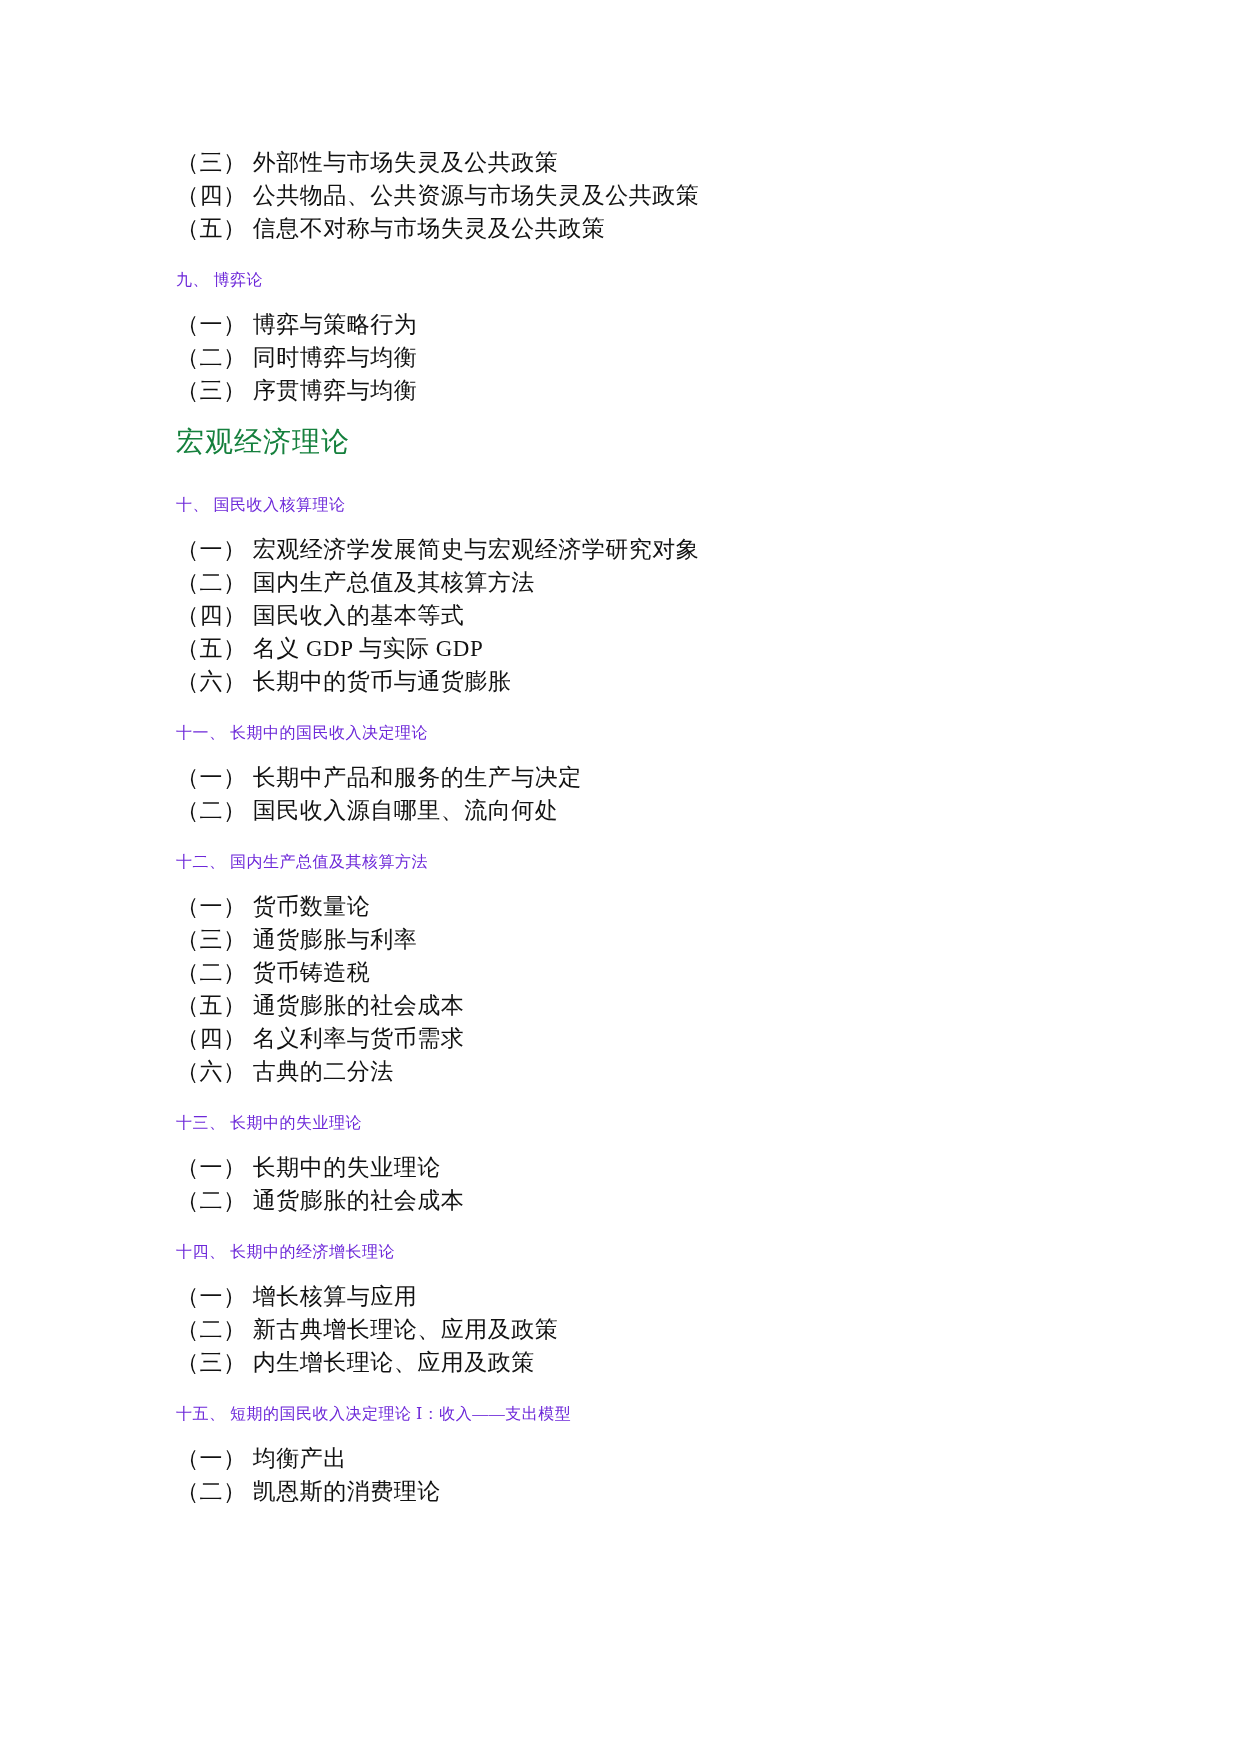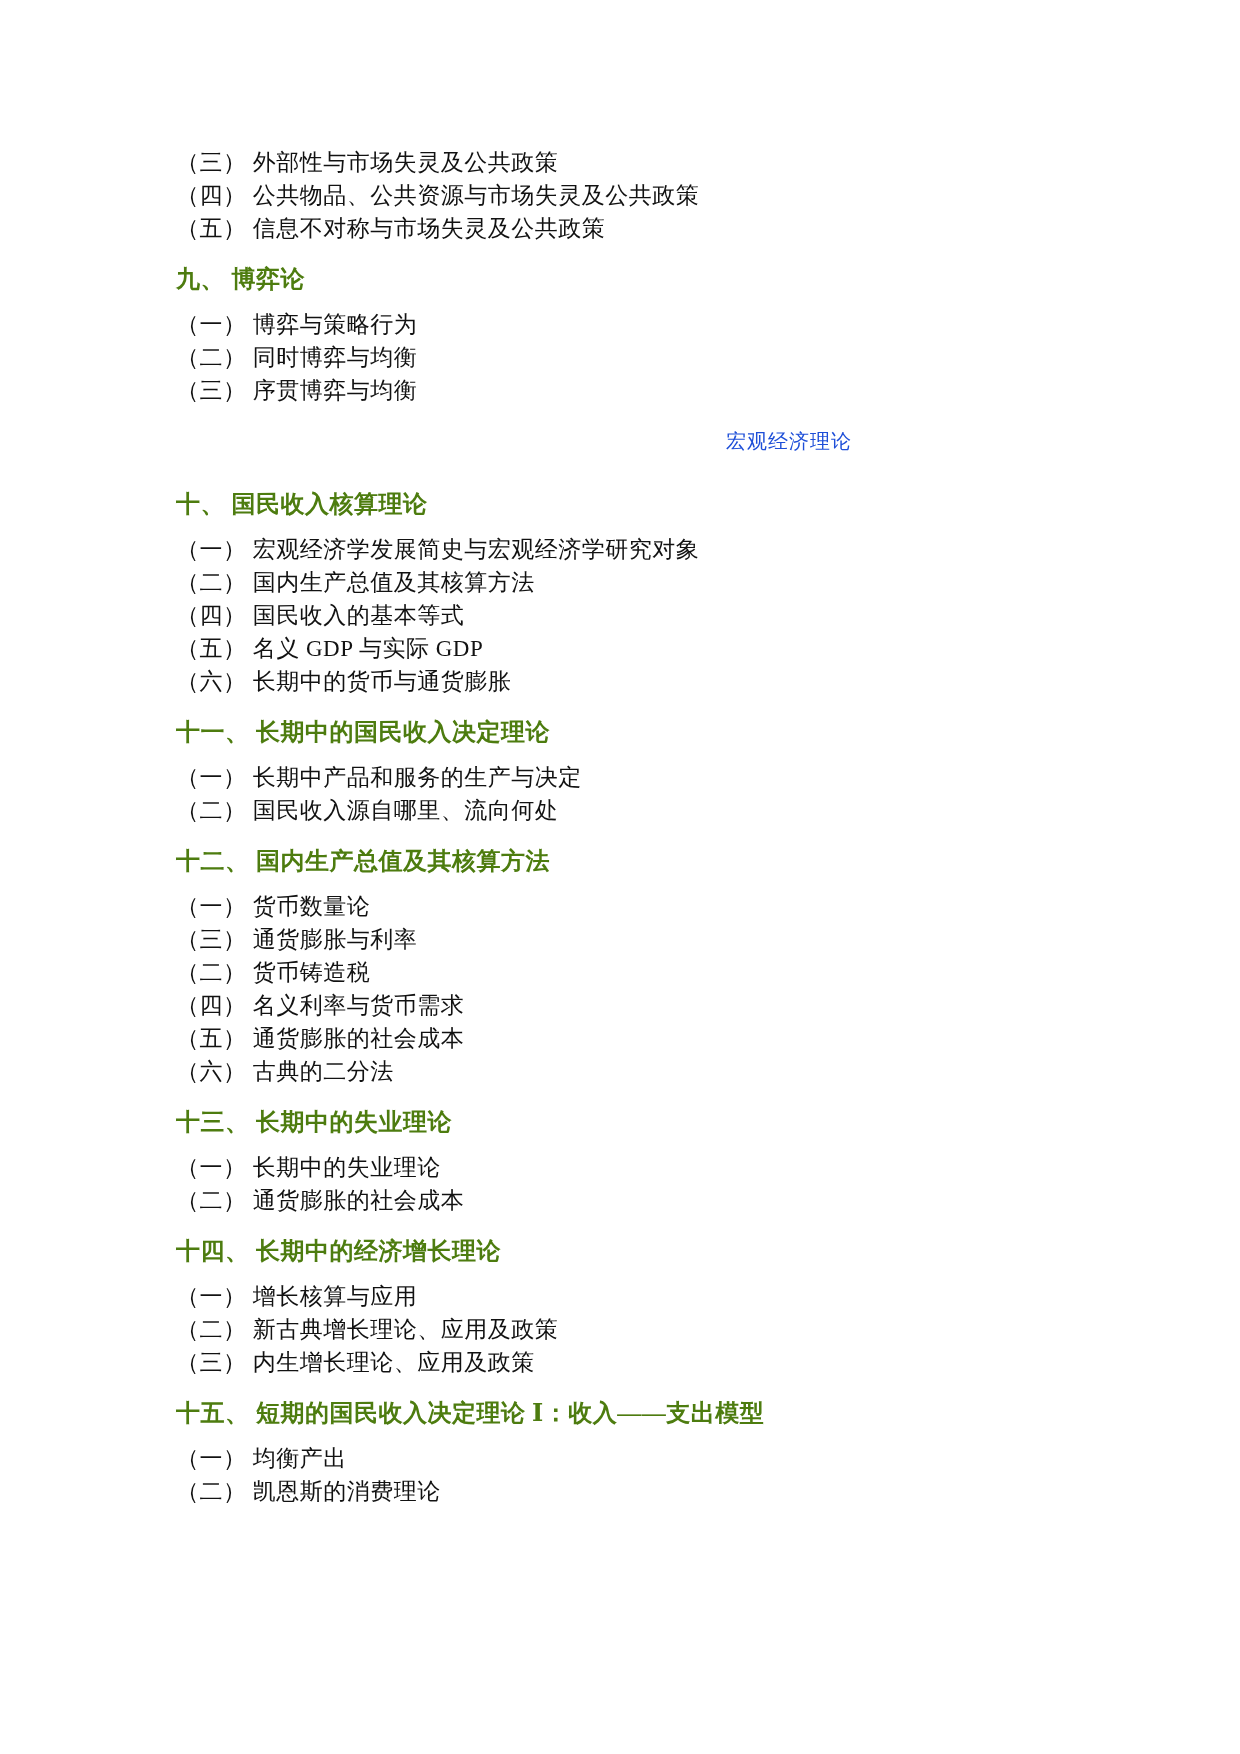--- a/index.html
+++ b/index.html
@@ -19,35 +19,35 @@
     padding: 146px 110px 0 176px;
   }
   .item {
     font-size: 23px;
     line-height: 33px;
     color: #121212;
     letter-spacing: 0.5px;
     white-space: nowrap;
   }
   .section-title {
-    font-size: 24px;
+    font-size: 16px;
     line-height: 33px;
-    font-weight: bold;
-    color: #4d7c0f;
+    font-weight: normal;
+    color: #6d28d9;
     letter-spacing: 0.5px;
     margin: 18px 0 12px 0;
     white-space: nowrap;
   }
   .part-heading {
-    font-size: 20px;
+    font-size: 28px;
     line-height: 33px;
     font-weight: normal;
-    color: #1d4ed8;
+    color: #15803d;
     letter-spacing: 1px;
-    text-align: right;
+    text-align: left;
     margin: 18px 66px 30px 0;
   }
   .page-number {
     position: absolute;
     left: 1038px;
     top: 1604px;
     font-family: "Liberation Sans", "DejaVu Sans", sans-serif;
     font-size: 18px;
     font-weight: bold;
     color: #1a1a1a;
@@ -78,22 +78,22 @@
     <div class="item">（六） 长期中的货币与通货膨胀</div>
 
     <h2 class="section-title">十一、 长期中的国民收入决定理论</h2>
     <div class="item">（一） 长期中产品和服务的生产与决定</div>
     <div class="item">（二） 国民收入源自哪里、流向何处</div>
 
     <h2 class="section-title">十二、 国内生产总值及其核算方法</h2>
     <div class="item">（一） 货币数量论</div>
     <div class="item">（三） 通货膨胀与利率</div>
     <div class="item">（二） 货币铸造税</div>
+    <div class="item">（五） 通货膨胀的社会成本</div>
     <div class="item">（四） 名义利率与货币需求</div>
-    <div class="item">（五） 通货膨胀的社会成本</div>
     <div class="item">（六） 古典的二分法</div>
 
     <h2 class="section-title">十三、 长期中的失业理论</h2>
     <div class="item">（一） 长期中的失业理论</div>
     <div class="item">（二） 通货膨胀的社会成本</div>
 
     <h2 class="section-title">十四、 长期中的经济增长理论</h2>
     <div class="item">（一） 增长核算与应用</div>
     <div class="item">（二） 新古典增长理论、应用及政策</div>
     <div class="item">（三） 内生增长理论、应用及政策</div>

